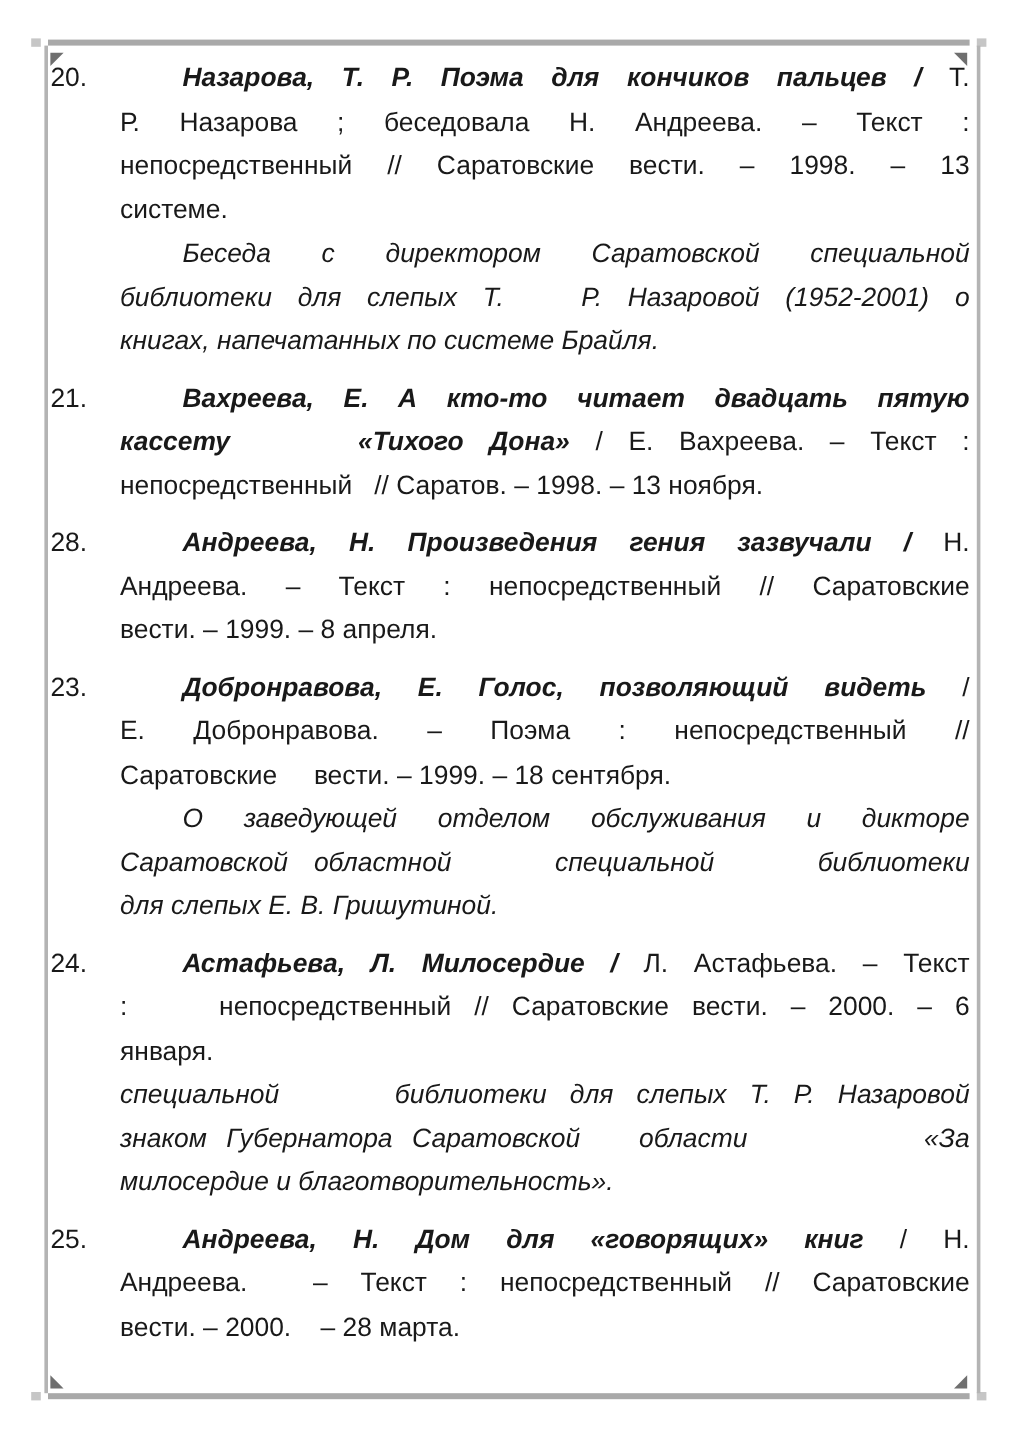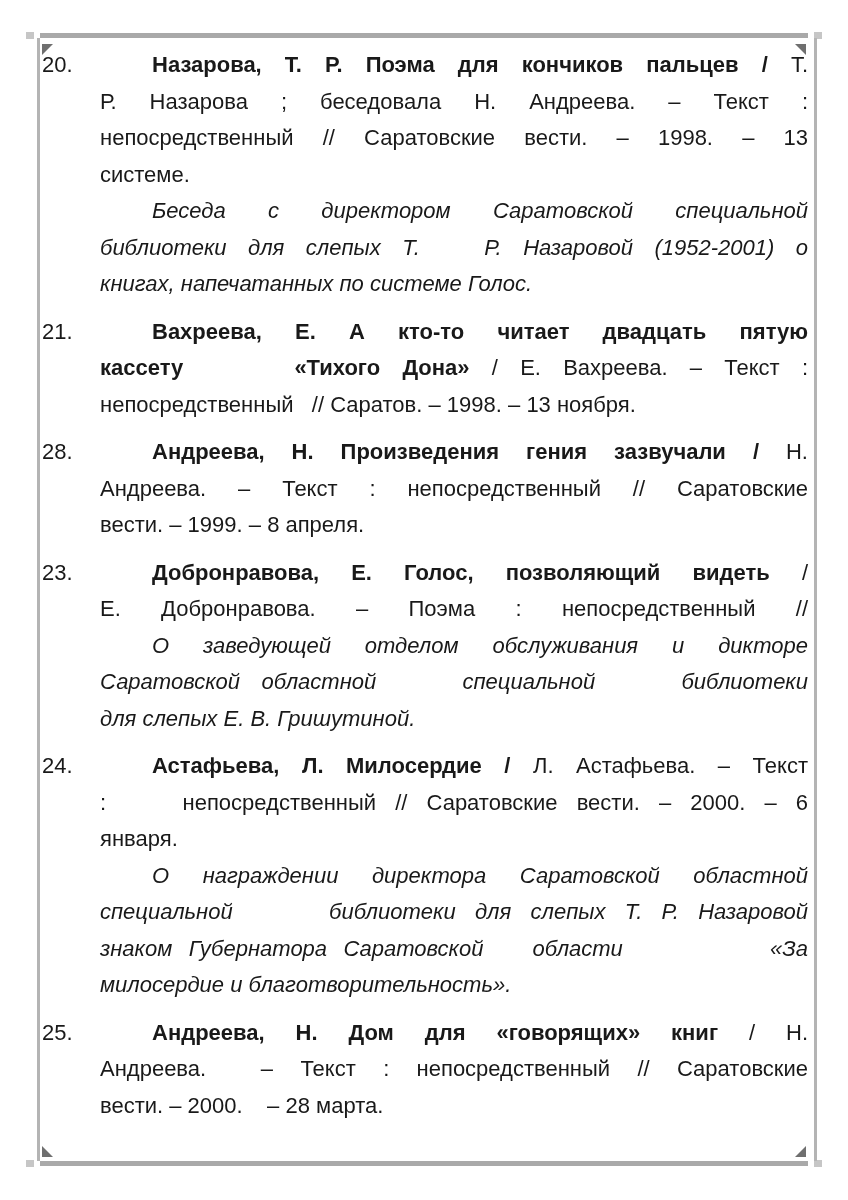--- a/index.html
+++ b/index.html
@@ -74,21 +74,21 @@
   .annotation { font-style: italic; }
   .annotation:empty { display: none; }
 
   .line {
     text-align: justify;
     text-align-last: justify;
   }
   .line.first { text-indent: 52px; }
   .line.last  { text-align-last: left; }
 
-  .line b { font-weight: bold; }
+  .line b { font-weight: bold; font-style: italic; }
 </style>
 </head>
 <body>
 
 <div class="sheet">
 
   <div class="hbar top"></div>
   <div class="hbar bottom"></div>
   <div class="vline left"></div>
   <div class="vline right"></div>
@@ -104,21 +104,21 @@
       <div class="entry-body">
           <div class="citation">
             <div class="line first"><b>Назарова, Т. Р. Поэма для кончиков пальцев /</b><span> Т.</span></div>
             <div class="line"><span>Р. Назарова ; беседовала Н. Андреева. – Текст :</span></div>
             <div class="line"><span>непосредственный // Саратовские вести. – 1998. – 13</span></div>
             <div class="line last"><span>системе.</span></div>
           </div>
           <div class="annotation">
             <div class="line first"><span>Беседа с директором Саратовской специальной</span></div>
             <div class="line"><span>библиотеки для слепых Т.&nbsp;&nbsp; Р. Назаровой (1952-2001) о</span></div>
-            <div class="line last"><span>книгах, напечатанных по системе Голос.</span></div>
+            <div class="line last"><span>книгах, напечатанных по системе Брайля.</span></div>
           </div>
         </div>
     </div>
 
     <div class="entry">
       <div class="num">21.</div>
       <div class="entry-body">
           <div class="citation">
             <div class="line first"><b>Вахреева, Е. А кто-то читает двадцать пятую</b></div>
             <div class="line"><b>кассету&nbsp;&nbsp;&nbsp;&nbsp; «Тихого Дона»</b><span> / Е. Вахреева. – Текст :</span></div>
@@ -137,39 +137,39 @@
           </div>
         </div>
     </div>
 
     <div class="entry">
       <div class="num">23.</div>
       <div class="entry-body">
           <div class="citation">
             <div class="line first"><b>Добронравова, Е. Голос, позволяющий видеть</b><span> /</span></div>
             <div class="line"><span>Е. Добронравова. – Поэма : непосредственный //</span></div>
+            <div class="line last"><span>Саратовские&nbsp;&nbsp;&nbsp;&nbsp; вести. – 1999. – 18 сентября.</span></div>
           </div>
           <div class="annotation">
             <div class="line first"><span>О заведующей отделом обслуживания и дикторе</span></div>
             <div class="line"><span>Саратовской областной&nbsp;&nbsp;&nbsp; специальной&nbsp;&nbsp;&nbsp; библиотеки</span></div>
             <div class="line last"><span>для слепых Е. В. Гришутиной.</span></div>
           </div>
         </div>
     </div>
 
     <div class="entry">
       <div class="num">24.</div>
       <div class="entry-body">
           <div class="citation">
             <div class="line first"><b>Астафьева, Л. Милосердие /</b><span> Л. Астафьева. – Текст</span></div>
             <div class="line"><span>:&nbsp;&nbsp;&nbsp; непосредственный // Саратовские вести. – 2000. – 6</span></div>
             <div class="line last"><span>января.</span></div>
           </div>
           <div class="annotation">
-            <div class="line first"><span>О награждении директора Саратовской областной</span></div>
             <div class="line"><span>специальной&nbsp;&nbsp;&nbsp;&nbsp; библиотеки для слепых Т. Р. Назаровой</span></div>
             <div class="line"><span>знаком Губернатора Саратовской&nbsp;&nbsp; области&nbsp;&nbsp;&nbsp;&nbsp;&nbsp;&nbsp;&nbsp;&nbsp; «За</span></div>
             <div class="line last"><span>милосердие и благотворительность».</span></div>
           </div>
         </div>
     </div>
 
     <div class="entry">
       <div class="num">25.</div>
       <div class="entry-body">

